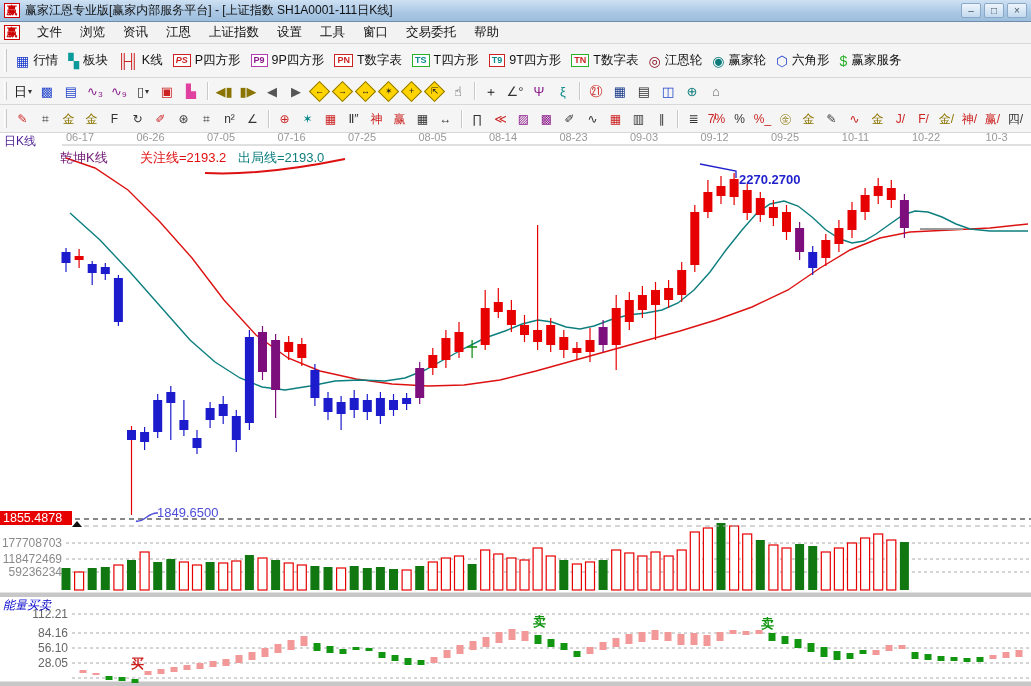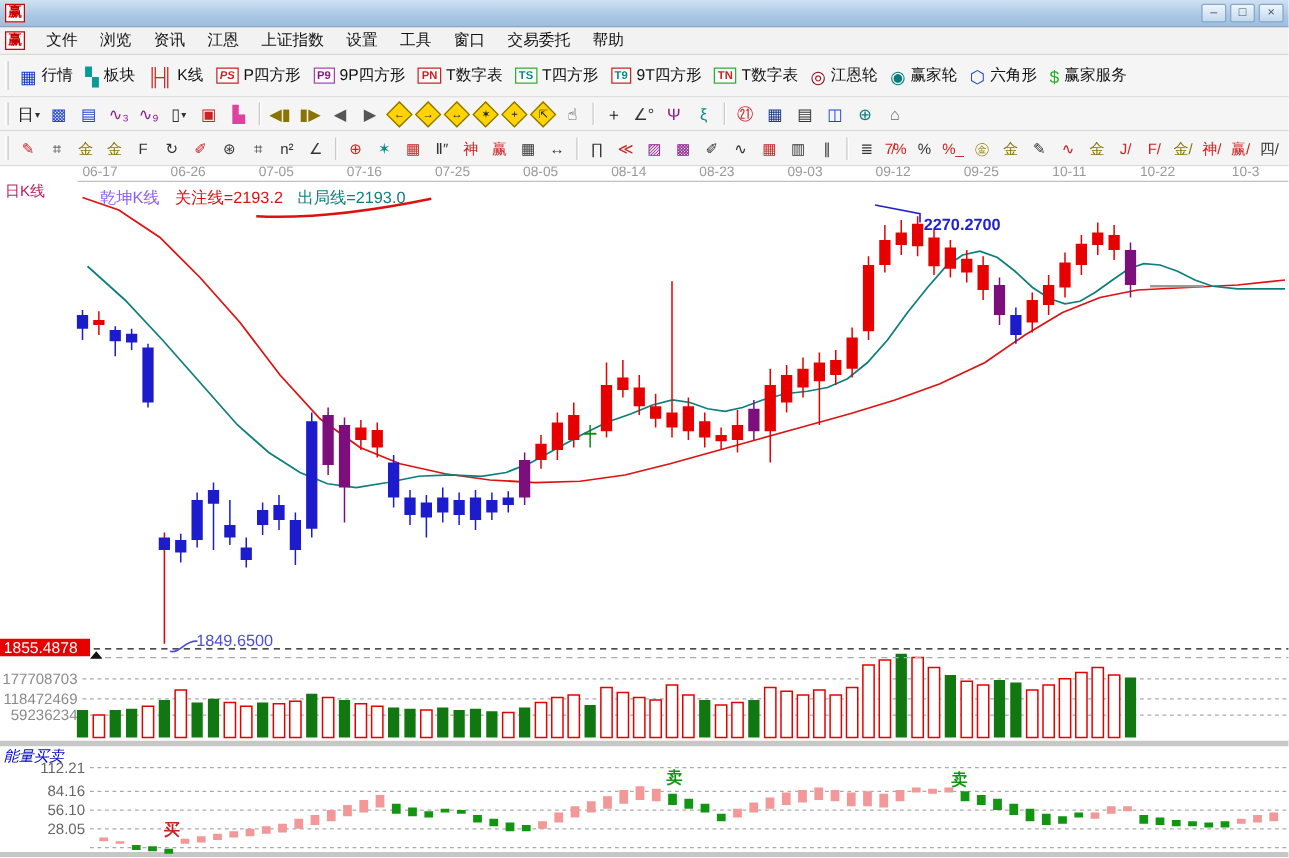--- a/index.html
+++ b/index.html
@@ -41,20 +41,21 @@
   
   #chartwrap{position:relative;width:1031px;height:553px;background:#fff;}
   #chartsvg{position:absolute;left:0;top:0;}
   .ovl{position:absolute;font-size:12px;white-space:nowrap;}
 </style>
 </head>
 <body>
 
 <div id="titlebar">
   <span class="logo">赢</span>
+  <span class="title">赢家江恩专业版[赢家内部服务平台] - [上证指数  SH1A0001-111日K线]</span>
   <span class="spacer"></span>
   <span class="winbtn">–</span>
   <span class="winbtn">□</span>
   <span class="winbtn">×</span>
 </div>
 
 <div id="menubar">
   <span class="logo">赢</span>
 
 <span class="menu-item">文件</span>
@@ -532,21 +533,21 @@
       <rect x="963.5" y="658" width="7" height="4" fill="#129612"></rect>
       <rect x="976.5" y="657" width="7" height="5" fill="#129612"></rect>
       <rect x="989.5" y="655" width="7" height="4" fill="#f29898"></rect>
       <rect x="1002.5" y="652" width="7" height="6" fill="#f29898"></rect>
       <rect x="1015.5" y="650" width="7" height="7" fill="#f29898"></rect>
       <text x="131" y="668" font-size="13" fill="#cc2222" font-weight="bold">买</text>
       <text x="533" y="626" font-size="13" fill="#129612" font-weight="bold">卖</text>
       <text x="761" y="628" font-size="13" fill="#129612" font-weight="bold">卖</text>
     </svg>
 
-  <span class="ovl" style="left:4px;top:12px;color:#be185d;">日K线</span>
-  <span class="ovl" style="left:60px;top:16px;color:#8b5cf6;font-size:13px;margin-left:20px;">乾坤K线</span>
+  <span class="ovl" style="left:4px;top:0;color:#4c1d95;">日K线</span>
+  <span class="ovl" style="left:60px;top:16px;color:#701a75;font-size:13px;">乾坤K线</span>
   <span class="ovl" style="left:140px;top:16px;color:#e01010;font-size:13px;">关注线=2193.2</span>
   <span class="ovl" style="left:238px;top:16px;color:#0d7e7e;font-size:13px;">出局线=2193.0</span>
   <span class="ovl" style="left:739px;top:39px;color:#2222cc;font-size:13px;font-weight:bold;">2270.2700</span>
   <span class="ovl" style="left:157px;top:372px;color:#4d4dd8;font-size:13px;">1849.6500</span>
   <span class="ovl" style="left:0;top:378px;width:72px;background:#e60000;color:#fff;padding:0 3px;font-size:12.5px;">1855.4878</span>
   <span class="ovl" style="left:3px;top:464px;color:#0000cc;font-style:italic;">能量买卖</span>
 </div>
 
 </body></html>

